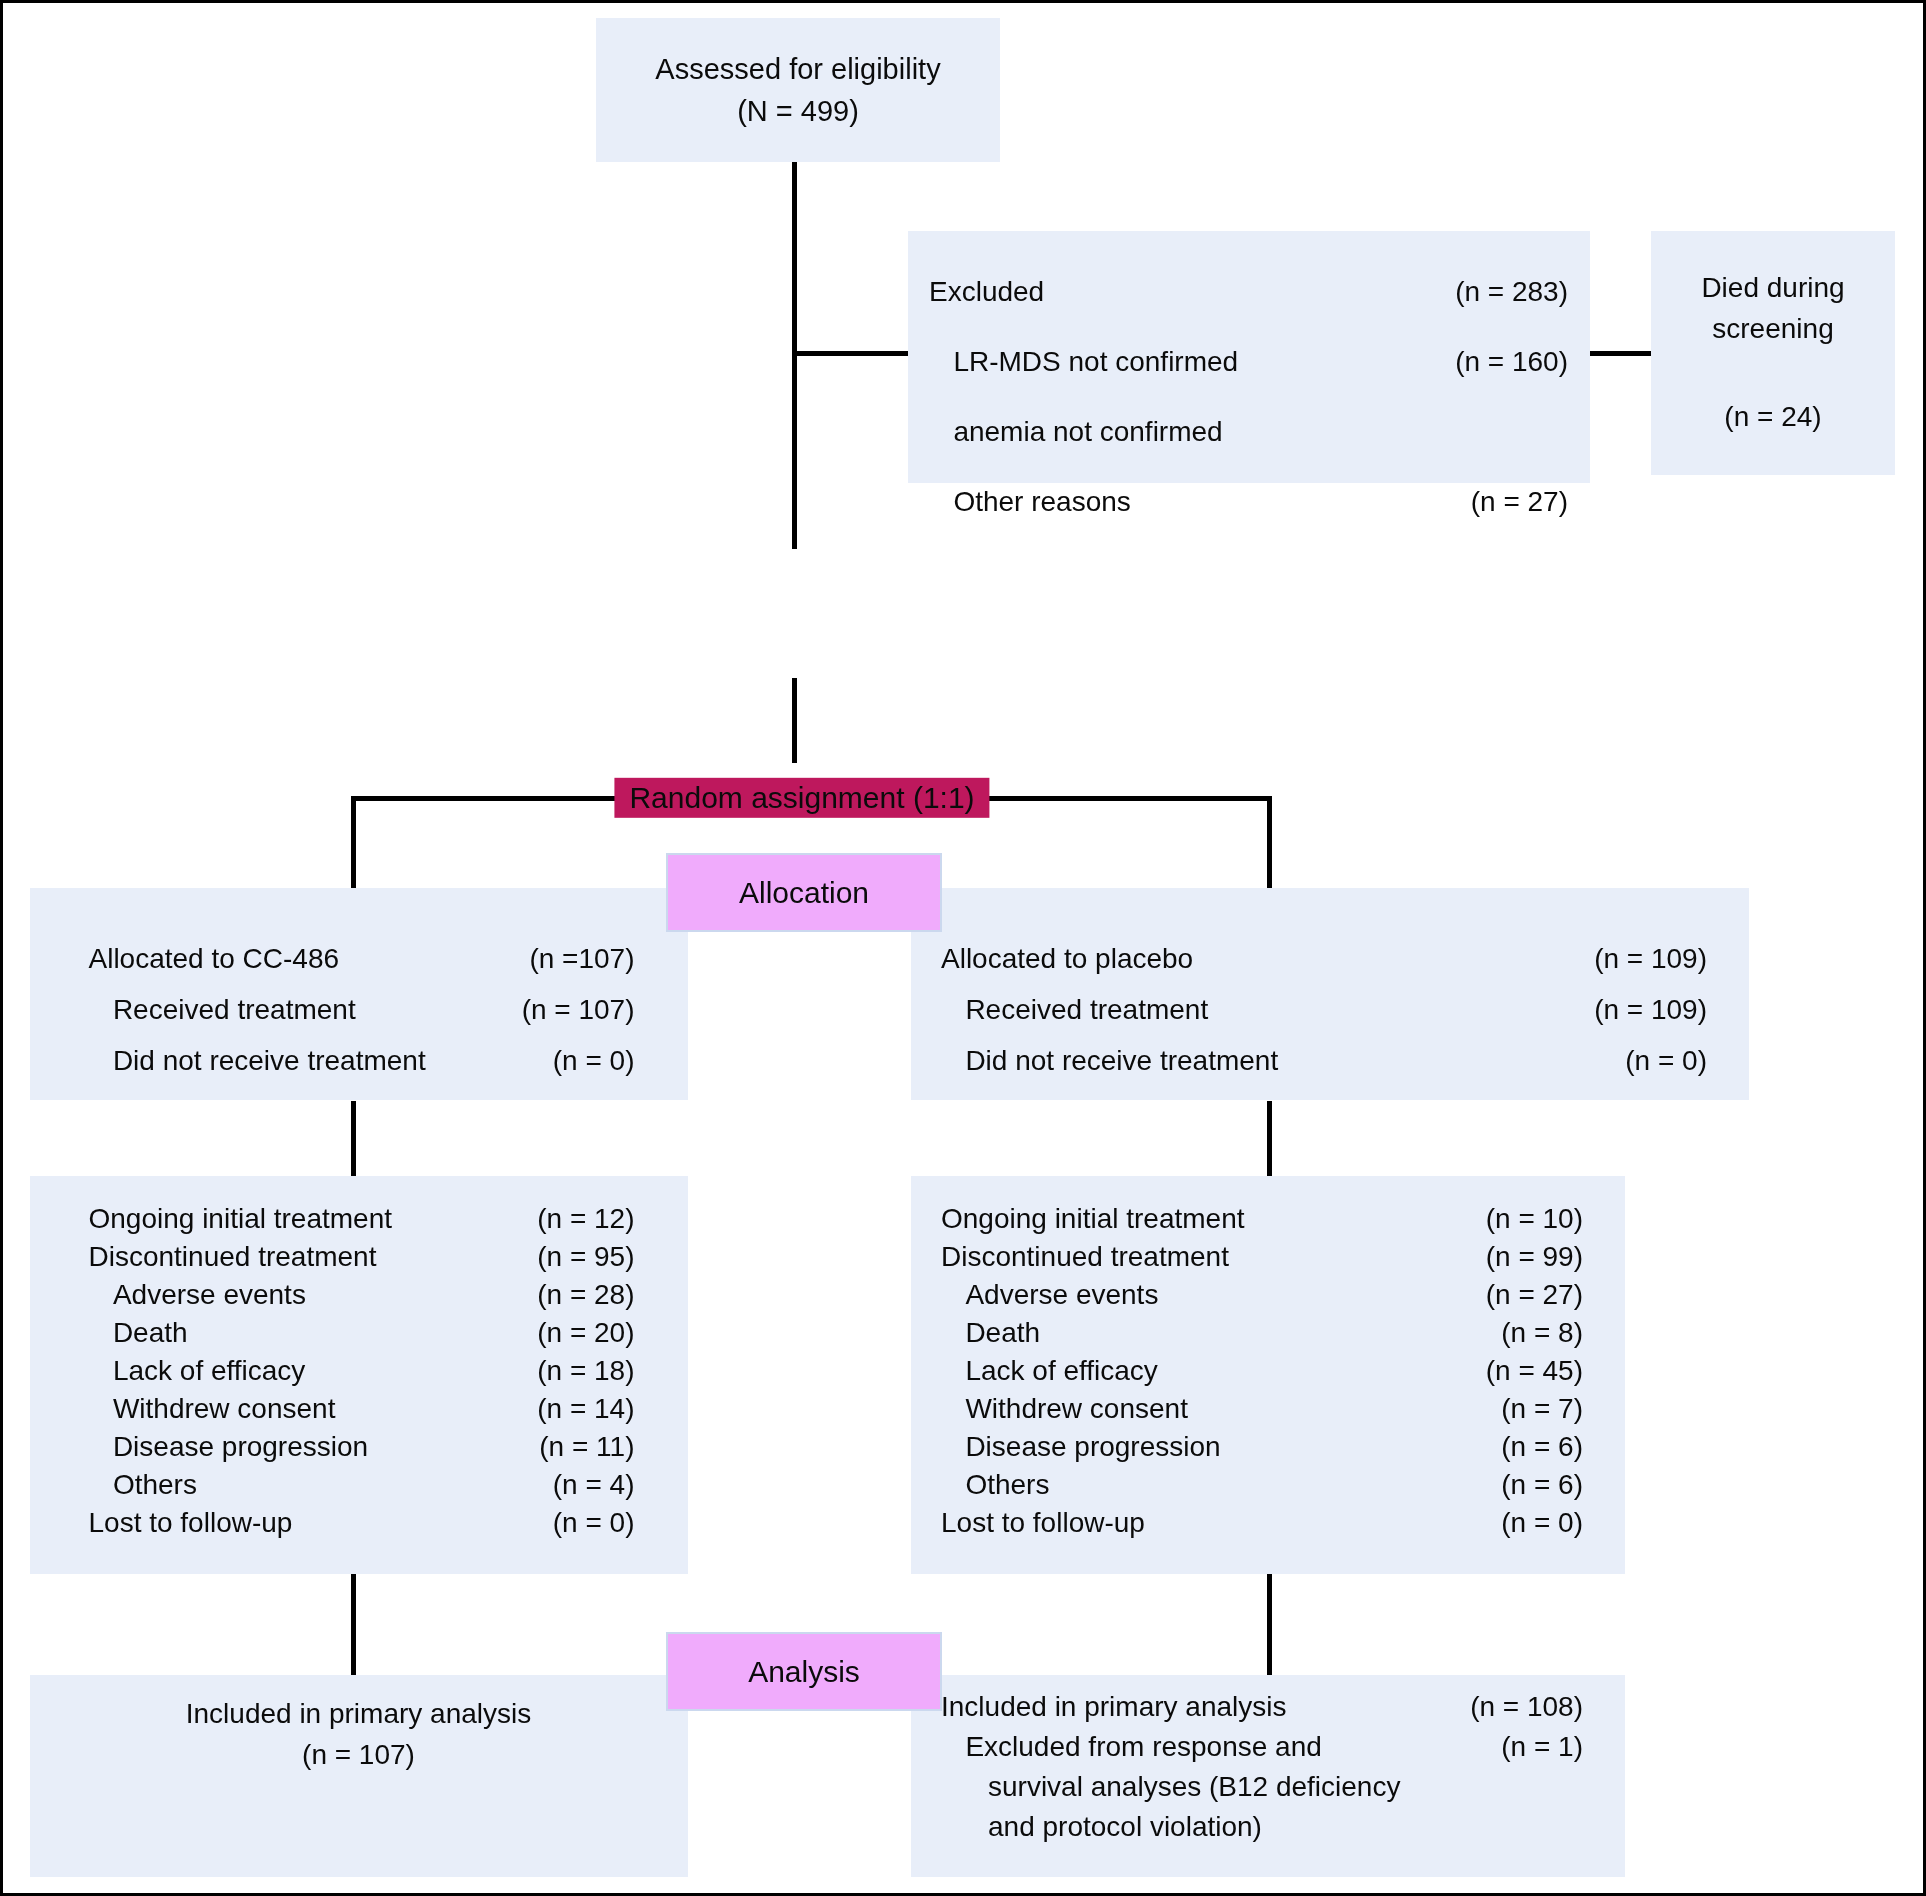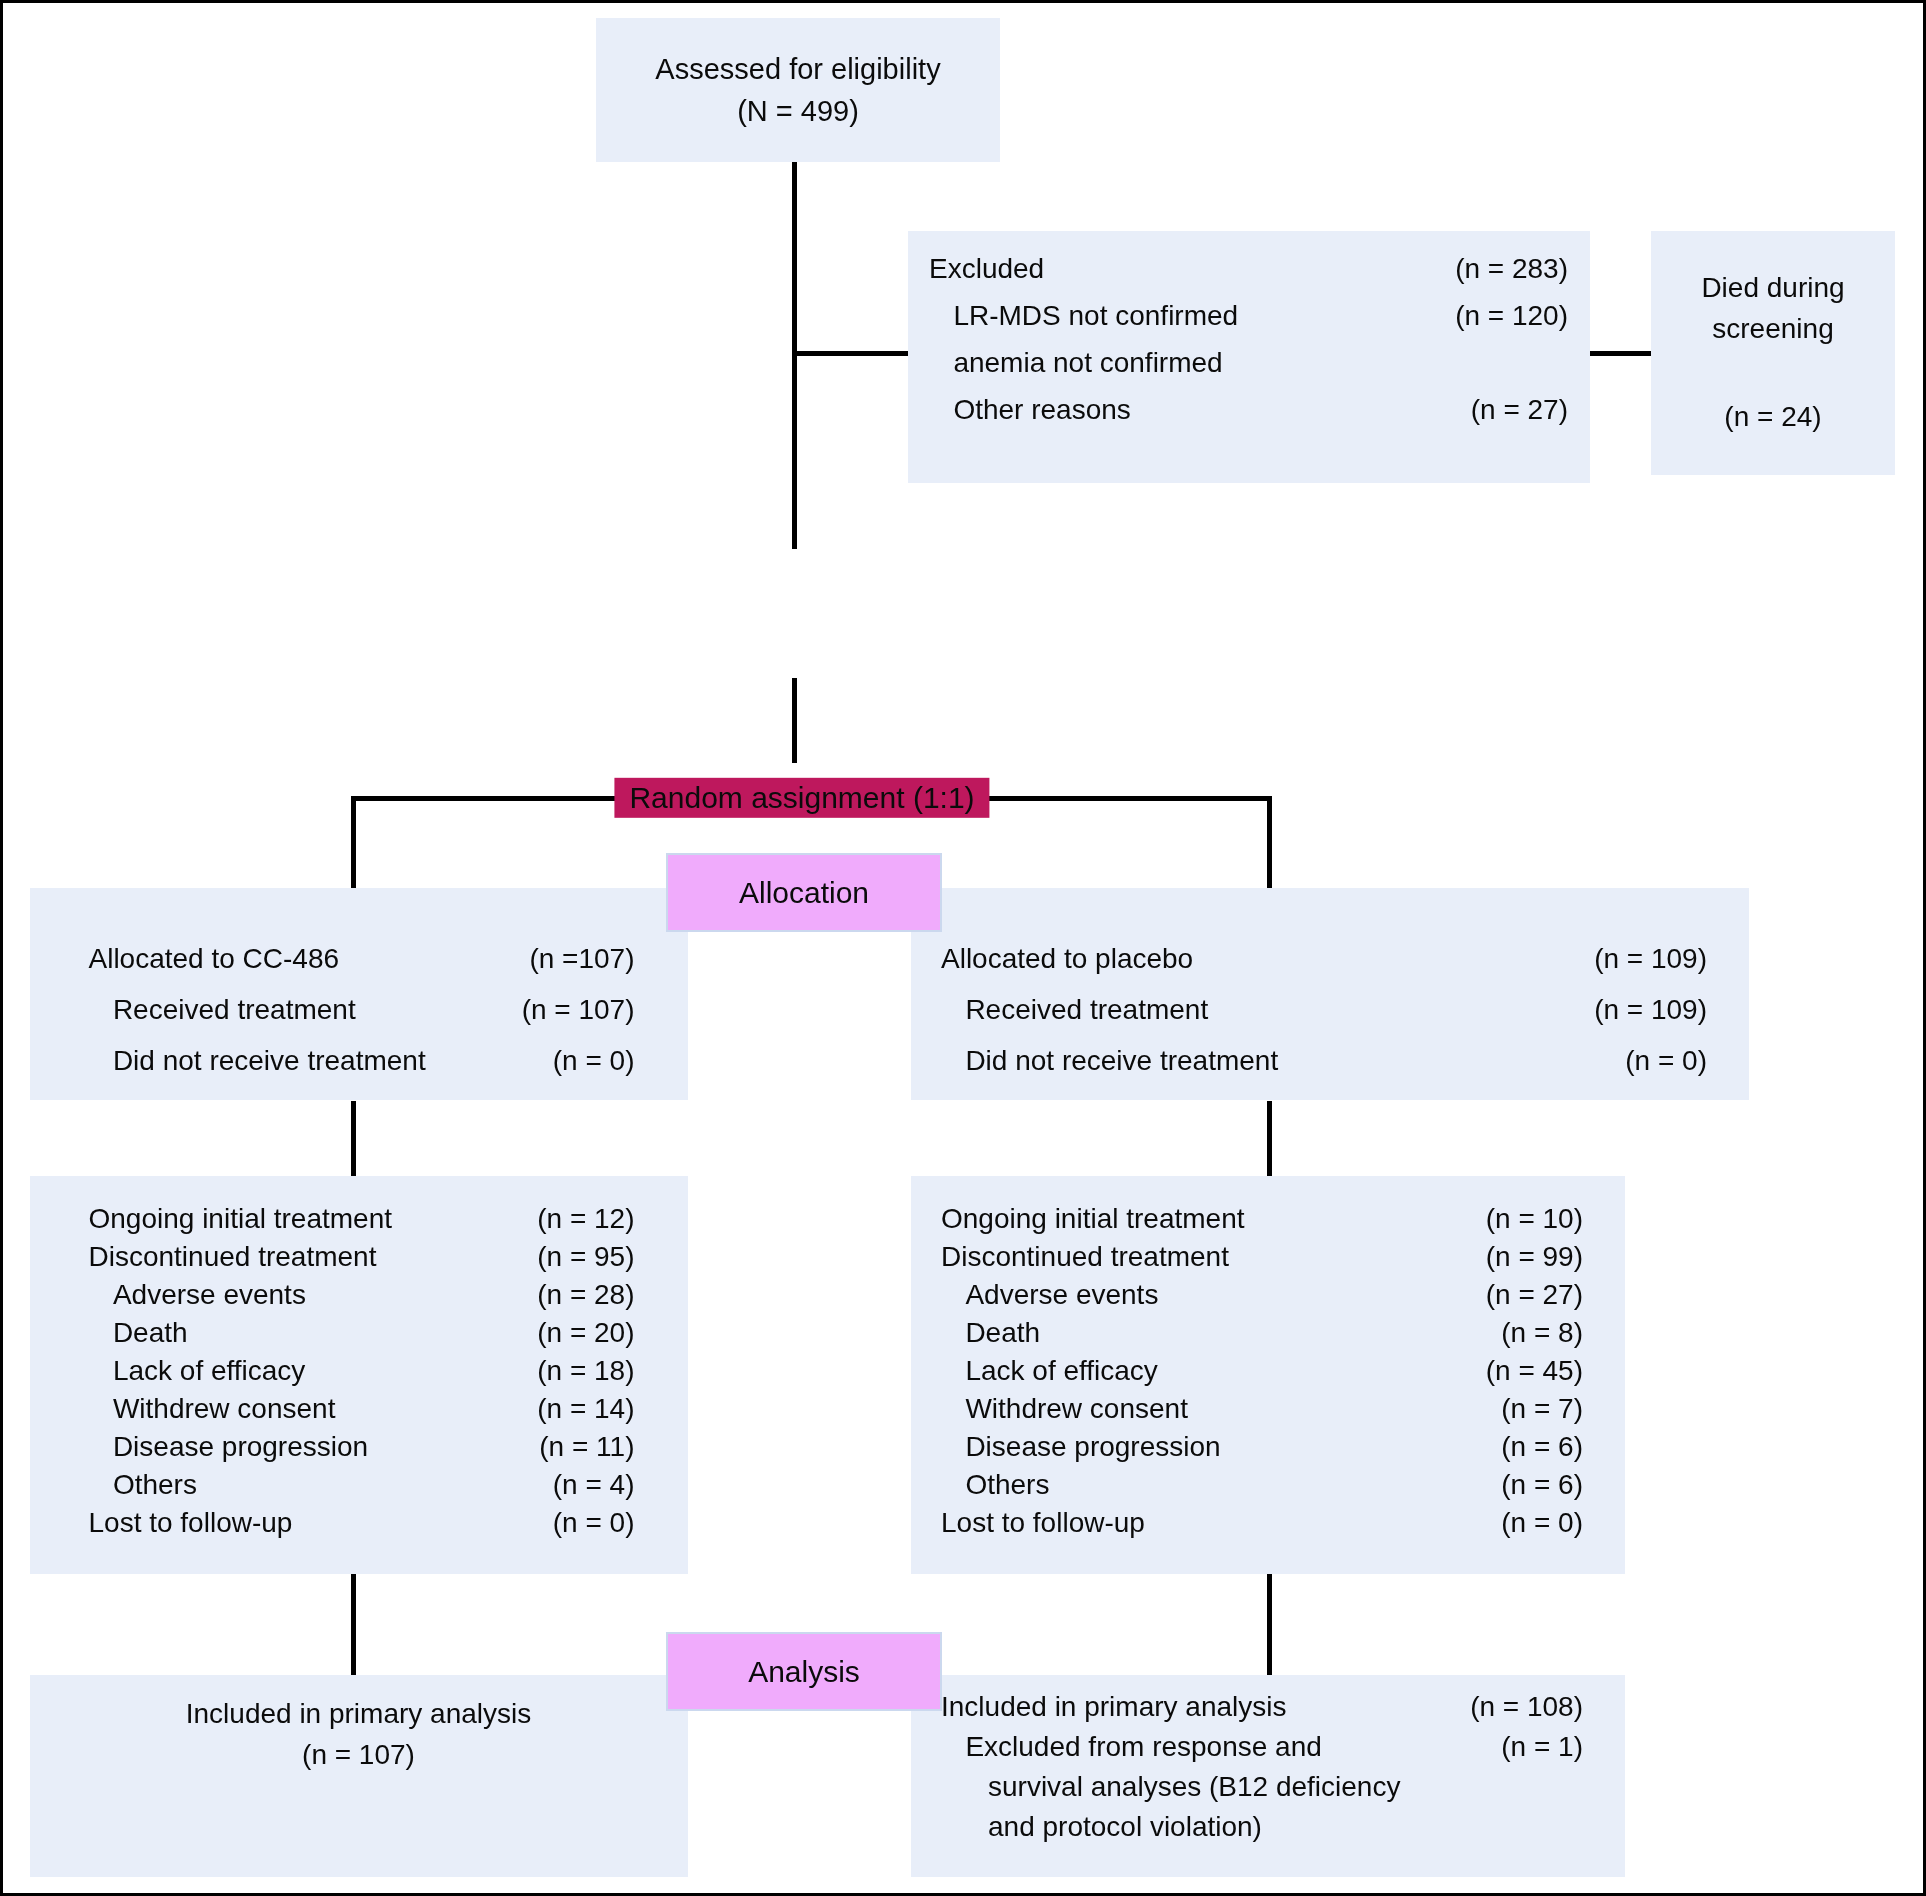--- a/index.html
+++ b/index.html
@@ -44,21 +44,21 @@
   }
   .rows { display: flex; flex-direction: column; }
   .row { display: flex; }
   .row .lbl { white-space: pre; }
   .row .val { margin-left: auto; white-space: pre; }
   .i1 { padding-left: 24.4px; }
   .i2 { padding-left: 47px; }
 
   
   #box-excluded { padding: 14px 22px 0 21px; }
-  #box-excluded .row { line-height: 47px; }
+  #box-excluded .row { line-height: 47px; margin-top: 23px; }
 
   #box-alloc-left { padding: 45px 53px 0 59px; }
   #box-alloc-right { padding: 45px 42px 0 30px; }
   #box-alloc-left .row, #box-alloc-right .row { line-height: 51px; }
 
   #box-fu-left { padding: 24.4px 53px 0 59px; }
   #box-fu-right { padding: 24.4px 42px 0 30px; }
   #box-fu-left .row, #box-fu-right .row { line-height: 38px; }
 
   #box-an-right { padding: 11.7px 42px 0 30px; }
@@ -100,21 +100,21 @@
     <div>(N = 499)</div>
   </div>
 
   <div class="box rows" id="box-excluded" style="left:905px; top:228px; width:682px; height:252px;">
       <div class="row i0">
         <span class="lbl">Excluded</span>
         <span class="val">(n = 283)</span>
       </div>
       <div class="row i1">
         <span class="lbl">LR-MDS not confirmed</span>
-        <span class="val">(n = 120)</span>
+        <span class="val">(n = 160)</span>
       </div>
       <div class="row i1">
         <span class="lbl">anemia not confirmed</span>
         <span class="val"></span>
       </div>
       <div class="row i1">
         <span class="lbl">Other reasons</span>
         <span class="val">(n = 27)</span>
       </div>
     </div>

